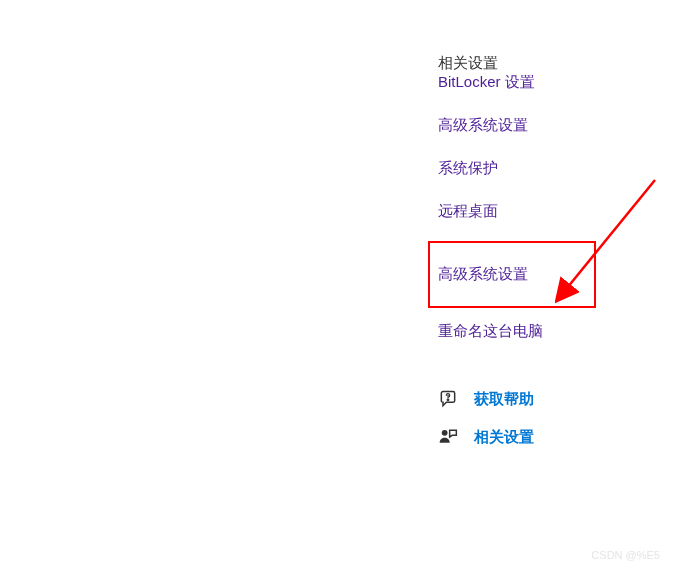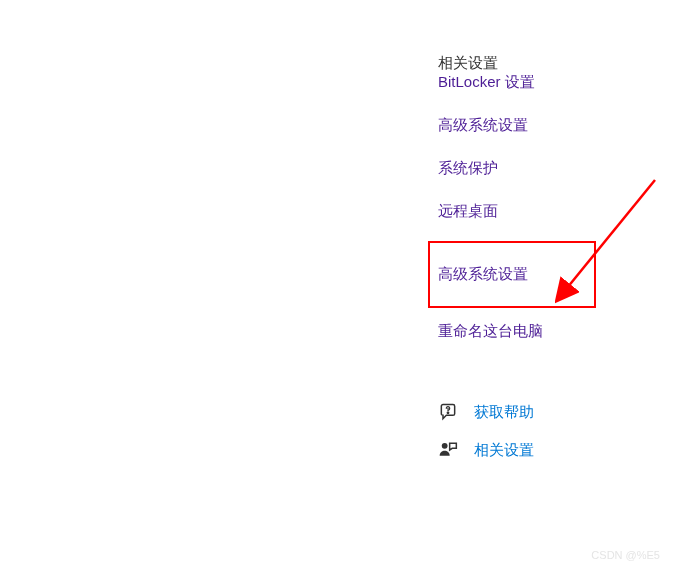--- a/index.html
+++ b/index.html
@@ -34,21 +34,22 @@
     .link-item.highlighted {
       border: 2px solid #ff0000;
       padding: 22px 8px;
       margin-left: -10px;
       margin-right: -18px;
       margin-top: -4px;
       margin-bottom: 14px;
       width: 168px;
     }
     .help-section {
-      margin-top: 61px;
+      margin-top: 48px;
+      font-weight: bold;
     }
     .help-item {
       display: flex;
       align-items: center;
       margin-bottom: 18px;
       cursor: pointer;
     }
     .help-icon {
       width: 20px;
       height: 20px;

